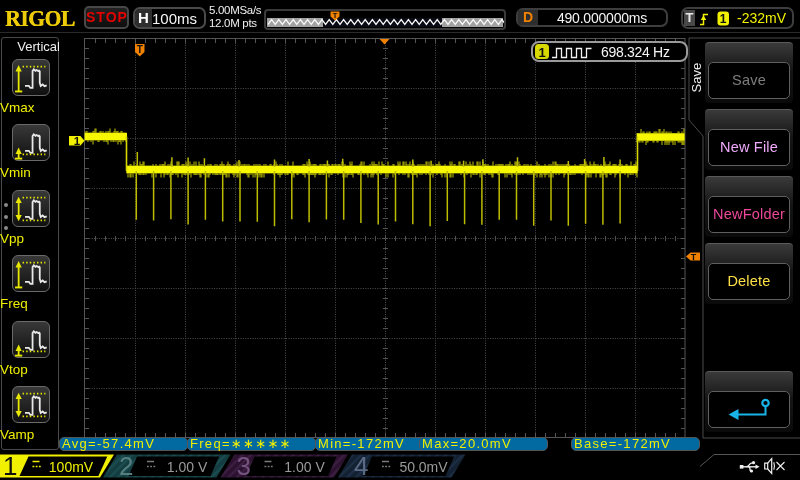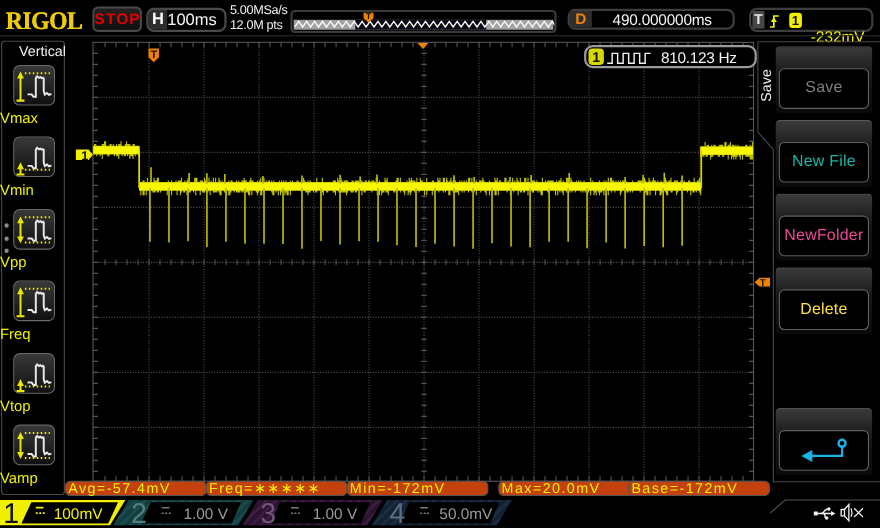--- a/index.html
+++ b/index.html
@@ -10,33 +10,33 @@
 #hbadge { left:133px; top:7px; width:73px; height:22px; background:#000; border:2px solid #4a4a4a; border-radius:7px; overflow:hidden; }
 #hbadge .hl { position:absolute; left:0; top:0; width:17px; height:18px; background:#2e2e2e; color:#fff; font-weight:bold; font-size:15px; text-align:center; line-height:18px; }
 #hbadge .hv { position:absolute; left:17px; top:0; width:52px; height:18px; color:#f5f5f5; font-size:15px; line-height:19px; }
 #sarate { left:209px; top:4px; color:#f0f0f0; font-size:11.5px; line-height:13px; letter-spacing:-0.3px; }
 #membar { left:264px; top:9px; width:242px; height:21px; border:2px solid #3a3a3a; border-radius:4px; background:#000; }
 #dbadge { left:516px; top:8px; width:152px; height:19px; background:#000; border:2px solid #3e3e3e; border-radius:7px; }
 #dbadge .dl { position:absolute; left:0; top:0; width:20px; height:15px; background:#2e2e2e; color:#f08200; font-weight:bold; font-size:14px; text-align:center; line-height:15px; }
 #dbadge .dv { position:absolute; left:20px; right:0; top:0; height:27px; color:#f5f5f5; font-size:14px; letter-spacing:-0.2px; text-align:center; line-height:16px; }
 #tbadge { left:681px; top:7px; width:113px; height:22px; background:#000; border:2px solid #3e3e3e; border-radius:7px; }
 #tbadge .tl { position:absolute; left:1px; top:1px; width:11px; height:16px; background:#484848; color:#e8e8e8; font-weight:bold; font-size:13px; text-align:center; line-height:16px; }
-#tbadge .tv { position:absolute; left:54px; top:16px; color:#f0f000; font-size:14px; line-height:16px;text-align:right; }
+#tbadge .tv { position:absolute; left:54px; top:1px; color:#f0f000; font-size:14px; line-height:16px;text-align:right; }
 #hdrline { left:0; top:32px; width:800px; height:1px; background:#2a2a2a; }
 
 #lpanel { left:1px; top:37px; width:58px; height:413px; border:1px solid #4a4a4a; border-radius:3px; background:#000; }
 #ltitle { left:0px; top:39px; width:60px; text-align:right; color:#f0f0f0; font-size:13px; }
 .lbtn { position:absolute; left:12px; width:38px; height:37px; background:linear-gradient(#383838,#101010); border:1.5px solid #6a6a6a; border-radius:6px; }
 .llab { position:absolute; left:0; width:62px; text-align:left; color:#f0f000; font-size:13.5px; }
 .ldot { position:absolute; left:3.5px; width:4px; height:4px; border-radius:50%; background:#8a8a8a; }
 #rtabtext { left:683px; top:72px; width:26px; color:#f0f0f0; font-size:13px; transform:rotate(-90deg); transform-origin:center; white-space:nowrap; text-align:center; }
 .rbtn { position:absolute; left:705px; width:88px; height:61px; background:linear-gradient(#3a3a3a,#161616 45%,#0a0a0a); border-radius:4px; border-top:1px solid #5a5a5a; }
 .rinner { position:absolute; left:708px; width:82px; height:37px; background:#000; border:1.5px solid #5f5f5f; border-radius:5px; text-align:center; font-size:14.5px; letter-spacing:0.2px; line-height:34px; }
 
-.mbox { position:absolute; top:437px; width:129px; height:14px; background:#c2410c; border:1px solid #555; border-radius:5px; color:#f0f000; font-size:13px; letter-spacing:1.3px; line-height:12.5px; padding-left:2px; white-space:nowrap; }
+.mbox { position:absolute; top:437px; width:129px; height:14px; background:#0369a1; border:1px solid #555; border-radius:5px; color:#f0f000; font-size:13px; letter-spacing:1.3px; line-height:12.5px; padding-left:2px; white-space:nowrap; }
 </style></head>
 <body>
 <div class="abs" id="logo">RIGOL</div>
 <div class="abs" id="stop">STOP</div>
 <div class="abs" id="hbadge">
     <div class="hl">H</div>
     <div class="hv">100ms</div>
   </div>
 <div class="abs" id="sarate">5.00MSa/s<br>12.0M pts</div>
 <div class="abs" id="membar">
@@ -139,46 +139,46 @@
     <path d="M69 136h11.5l4 4.7-4 4.8H69z" fill="#f0f000"></path>
     <text x="77" y="145" font-size="11.5" font-weight="bold" fill="#111" text-anchor="middle" font-family="Liberation Sans, sans-serif">1</text>
 </svg>
 
 <div class="abs" style="left:531px;top:41px;width:157px;height:21px;background:#000;border:2px solid #9a9a9a;border-radius:8px;">
 <svg width="153" height="17" viewBox="0 0 153 17" style="position:absolute;left:0;top:0">
 <rect x="2" y="1" width="14" height="15" rx="3.5" fill="#d8d800"></rect>
 <text x="9" y="13.5" font-size="13" font-weight="bold" fill="#111" text-anchor="middle">1</text>
 <path d="M19 14.5h4.5V5.5h5v9h5V5.5h5v9h5V5.5h5v9h5V5.5h5" stroke="#f2f2f2" stroke-width="1.3" fill="none"></path>
 </svg>
-<div style="position:absolute;left:68px;top:1px;color:#f5f5f5;font-size:14px;letter-spacing:-0.3px;line-height:17px;">810.123 Hz</div>
+<div style="position:absolute;left:68px;top:1px;color:#f5f5f5;font-size:14px;letter-spacing:-0.3px;line-height:17px;">698.324 Hz</div>
 </div>
 
 <svg class="abs" style="left:0;top:0" width="800" height="480" viewBox="0 0 800 480">
 <path d="M689 38H800M689 38V120L703 136V438H800" stroke="#4a4a4a" fill="none"></path>
 </svg>
 <div class="abs" id="rtabtext">Save</div>
 <div class="rbtn" style="top:42px"></div>
 <div class="rinner" style="top:61.5px"><span style="color:#7e7e7e">Save</span></div>
 <div class="rbtn" style="top:109px"></div>
-<div class="rinner" style="top:128.5px"><span style="color:#14b8a6">New File</span></div>
+<div class="rinner" style="top:128.5px"><span style="color:#f0abfc">New File</span></div>
 <div class="rbtn" style="top:176px"></div>
 <div class="rinner" style="top:195.5px"><span style="color:#ec4899">NewFolder</span></div>
 <div class="rbtn" style="top:243px"></div>
 <div class="rinner" style="top:262.5px"><span style="color:#fde047">Delete</span></div>
 <div class="rbtn" style="top:371px"></div>
 <div class="rinner" style="top:390.5px"><svg width="82" height="36" viewBox="0 0 82 36" style="position:absolute;left:0;top:0">
       <path d="M29 22.5h27.5V13" stroke="#18b4e8" stroke-width="2" fill="none"></path>
       <path d="M29.5 17l-10 5.5 10 5.5z" fill="#18b4e8"></path>
       <circle cx="56.5" cy="11" r="3.2" fill="none" stroke="#18b4e8" stroke-width="2.2"></circle>
     </svg><span style="color:#fff"></span></div>
 
 <div class="mbox" style="left:59px">Avg=-57.4mV</div>
 <div class="mbox" style="left:187px">Freq=∗∗∗∗∗</div>
 <div class="mbox" style="left:315px">Min=-172mV</div>
-<div class="mbox" style="left:453px">Max=20.0mV</div>
+<div class="mbox" style="left:419px">Max=20.0mV</div>
 <div class="mbox" style="left:571px">Base=-172mV</div>
 <svg class="abs" style="left:0;top:0" width="800" height="480" viewBox="0 0 800 480">
 <defs>
       <pattern id="h2" width="6" height="6" patternUnits="userSpaceOnUse" patternTransform="rotate(45)">
         <rect width="6" height="6" fill="#133d40"></rect>
         <rect width="2.2" height="6" fill="#1a4c50"></rect>
       </pattern>
       <pattern id="h3" width="6" height="6" patternUnits="userSpaceOnUse" patternTransform="rotate(45)">
         <rect width="6" height="6" fill="#2c1230"></rect>
         <rect width="2.2" height="6" fill="#3c1f42"></rect>

